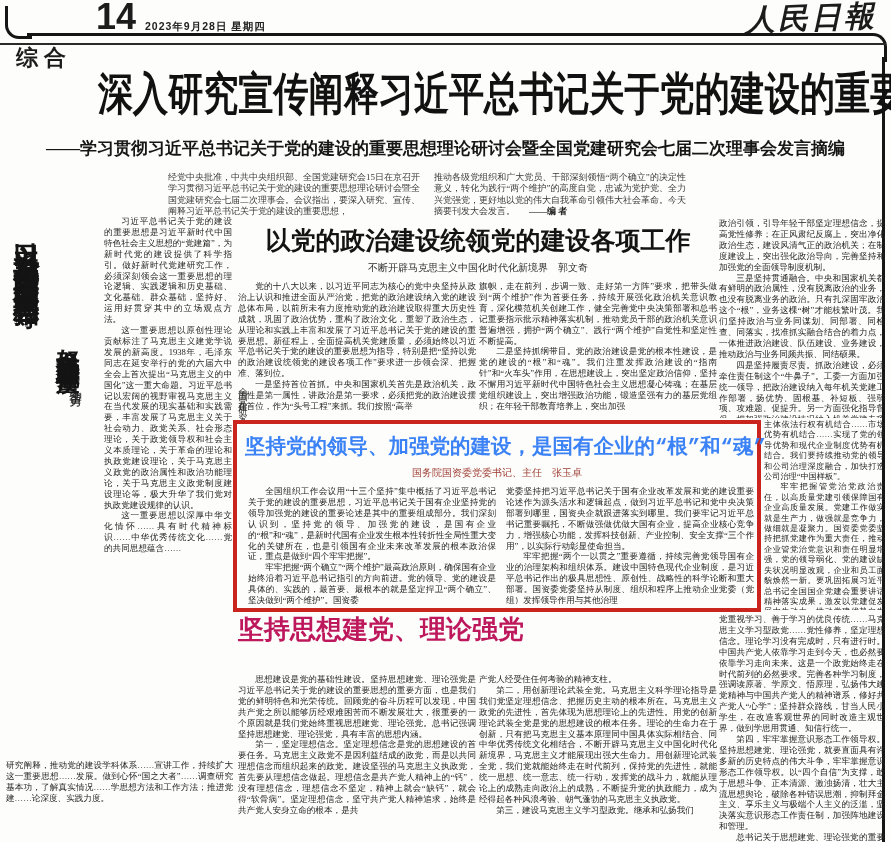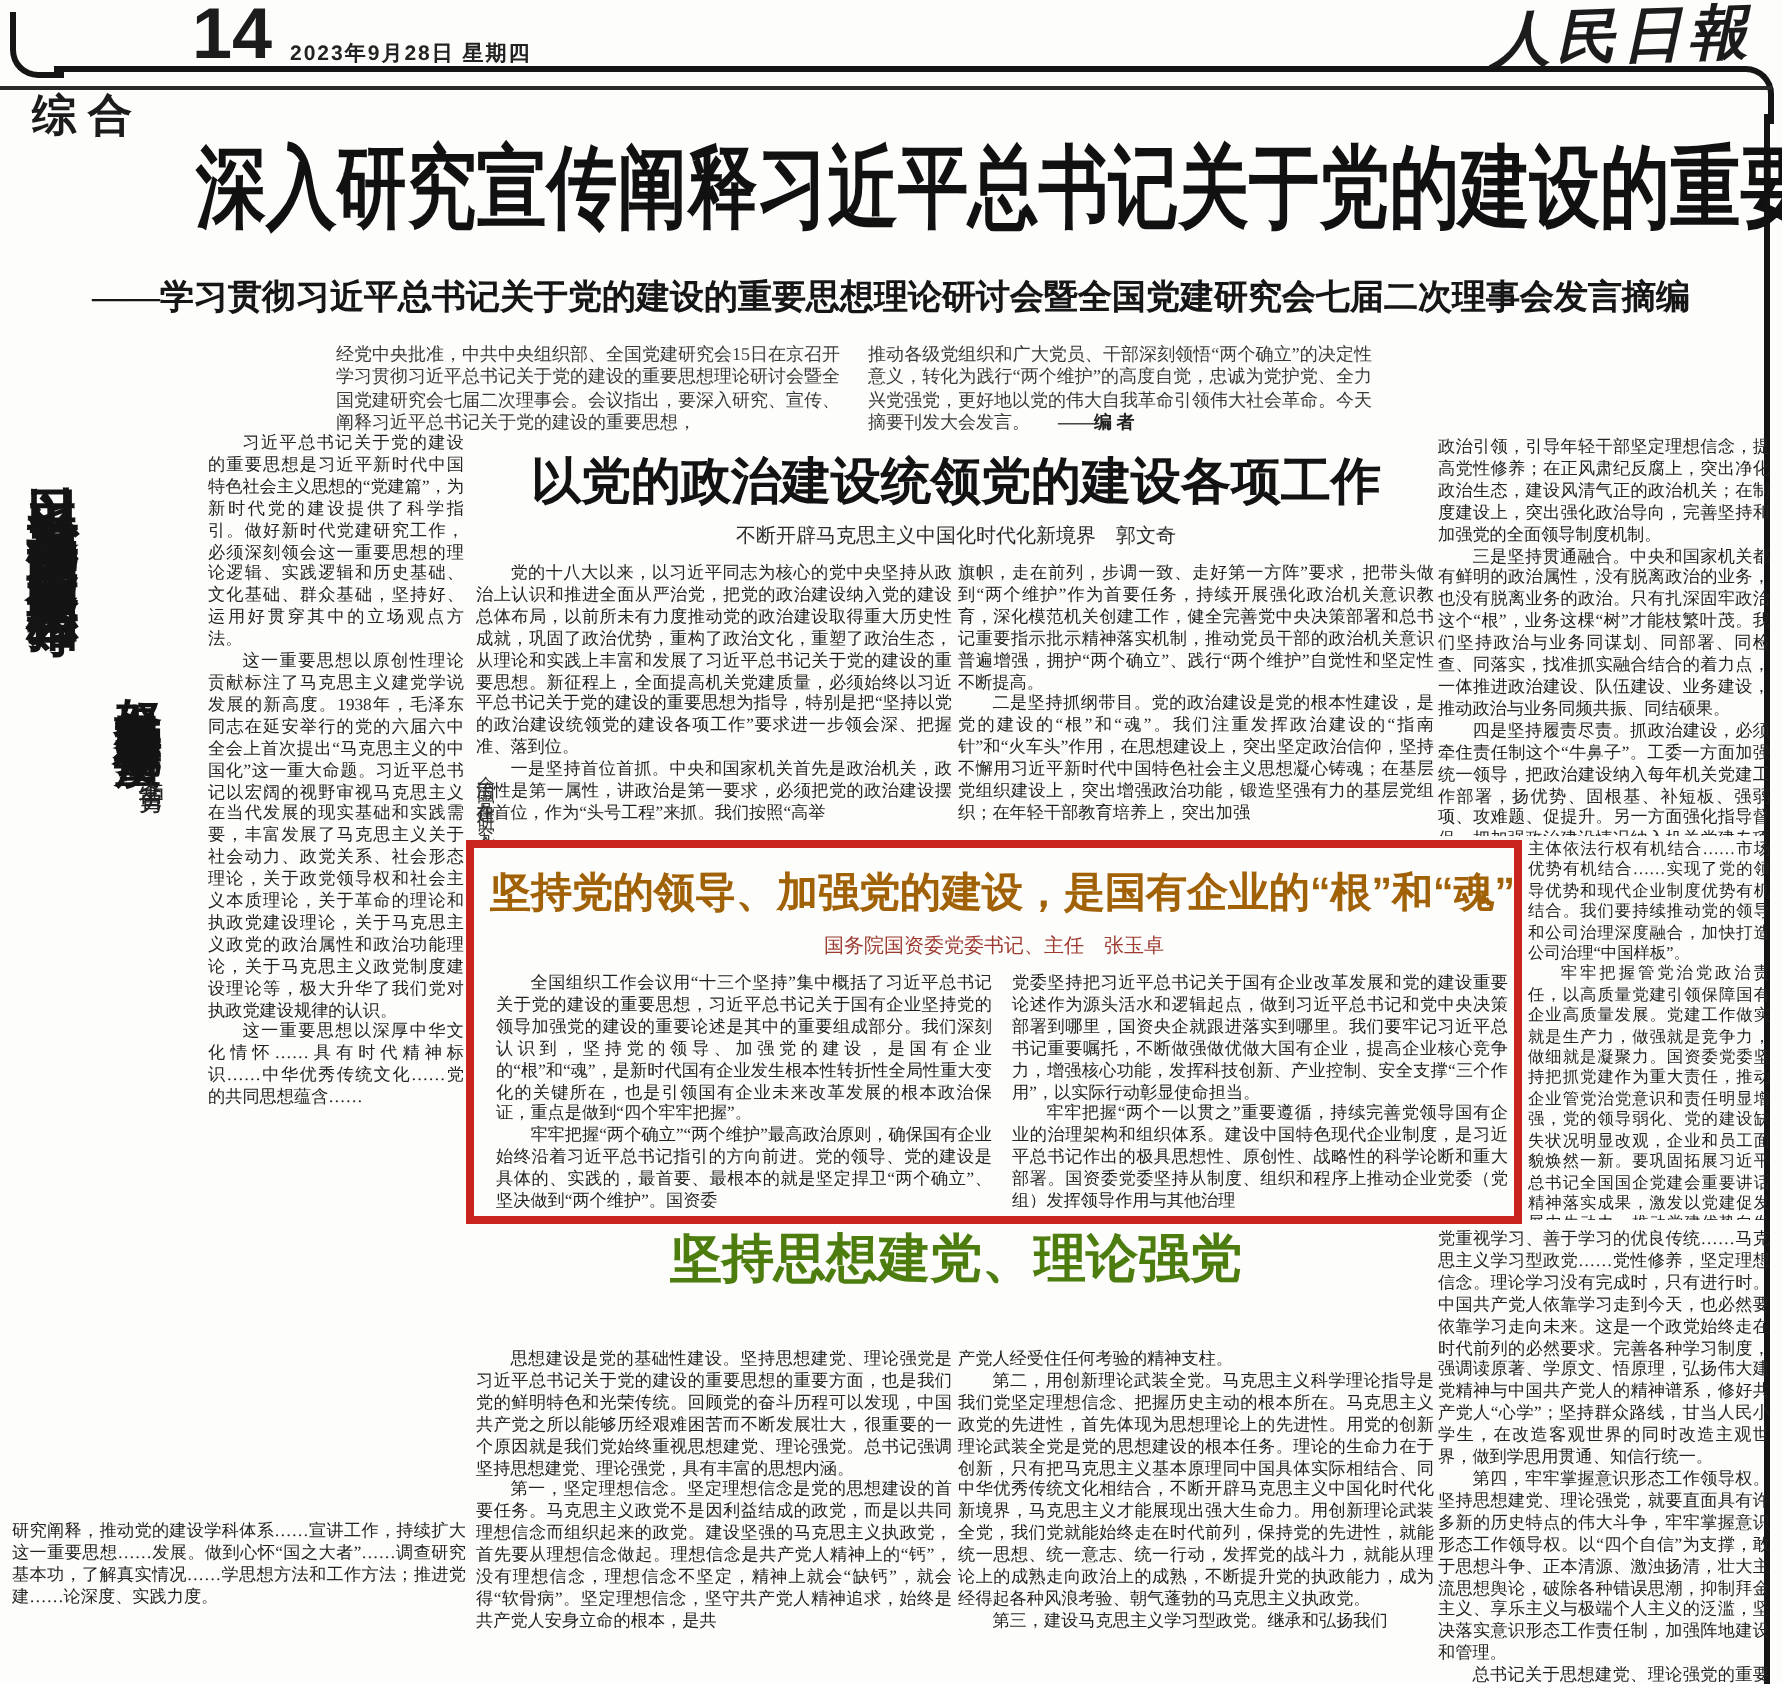--- a/index.html
+++ b/index.html
@@ -43,29 +43,29 @@
   .body-col p.cont{text-indent:0;}
   
   #a1-title{left:238px;top:224px;width:480px;text-align:center;font-family:"Liberation Sans",sans-serif;
      font-weight:900;font-size:25px;white-space:nowrap;color:#131313;}
   #a1-byline{left:238px;top:261px;width:480px;text-align:center;font-size:10px;color:#2d2d2d;}
   #a1-col1{left:238px;top:281px;width:238px;height:137px;}
   #a1-col2{left:479px;top:281px;width:238px;height:137px;}
   #a1-col3{left:719px;top:218px;width:166px;height:200px;}
   
   #red-box{left:233px;top:420px;width:528px;height:192px;border:4px solid #c9251e;background:#fdfdfb;box-sizing:border-box;}
-  #a2-title{left:245px;top:432px;width:504px;font-family:Liberation Sans, sans-serif;
-     font-weight:900;font-size:20.5px;white-space:nowrap;color:#a16207;}
+  #a2-title{left:245px;top:432px;width:504px;font-family:Liberation Mono, monospace;
+     font-weight:900;font-size:20.5px;white-space:nowrap;color:#3b82f6;}
   #a2-byline{left:245px;top:466px;width:504px;text-align:center;font-size:10px;color:#9d3a30;}
   #a2-col1{left:248px;top:486px;width:248px;height:118px;}
   #a2-col2{left:506px;top:486px;width:248px;height:118px;}
   #a2-col3{left:764px;top:420px;width:121px;height:190px;font-size:8.2px;line-height:10.4px;}
   
-  #a3-title{left:238px;top:612px;width:480px;text-align:center;font-family:Liberation Sans, sans-serif;
-     font-weight:900;font-size:26px;white-space:nowrap;color:#4d7c0f;}
+  #a3-title{left:238px;top:612px;width:480px;text-align:left;font-family:Liberation Sans, sans-serif;
+     font-weight:900;font-size:26px;white-space:nowrap;color:#be185d;}
   #a3-byline{left:238px;top:652px;width:480px;text-align:center;font-size:10px;color:#2d2d2d;}
   #a3-col1{left:238px;top:674px;width:238px;height:168px;}
   #a3-col2{left:479px;top:674px;width:238px;height:168px;}
   #a3-col3{left:719px;top:614px;width:166px;height:228px;}
 </style>
 </head>
 <body>
 
 <div id="page">
 

